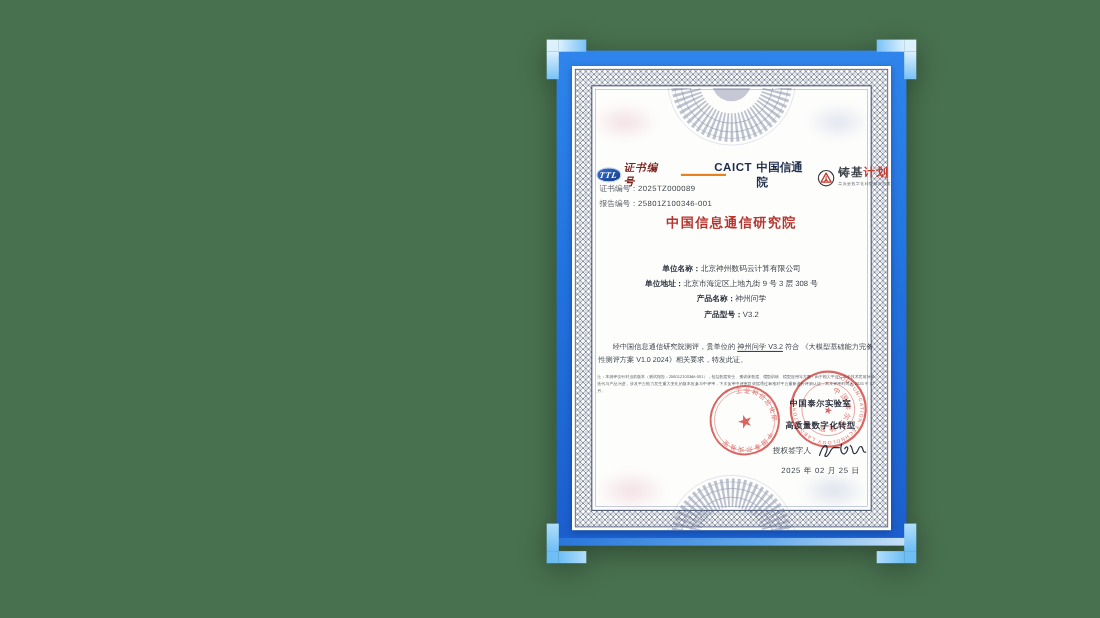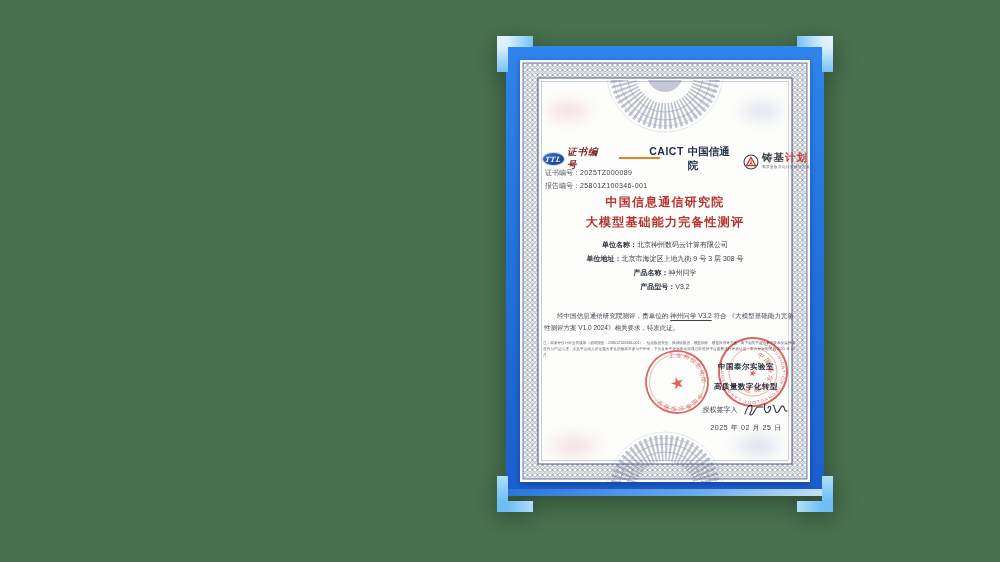--- a/index.html
+++ b/index.html
@@ -188,21 +188,20 @@
             <div>
               <span class="ml">证书编号：</span><span class="mv">2025TZ000089</span>
             </div>
             <div>
               <span class="ml">报告编号：</span><span class="mv">25801Z100346-001</span>
             </div>
           </div>
 
           <div class="title" style="color:#B5342E">
             <div>中国信息通信研究院</div>
-            <div>大模型基础能力完备性测评</div>
           </div>
 
           <div class="fields">
             <div><span class="fl">单位名称：</span><span>北京神州数码云计算有限公司</span></div>
             <div><span class="fl">单位地址：</span><span>北京市海淀区上地九街 9 号 3 层 308 号</span></div>
             <div><span class="fl">产品名称：</span><span>神州问学</span></div>
             <div><span class="fl">产品型号：</span><span>V3.2</span></div>
           </div>
 
           <p class="body-text">

